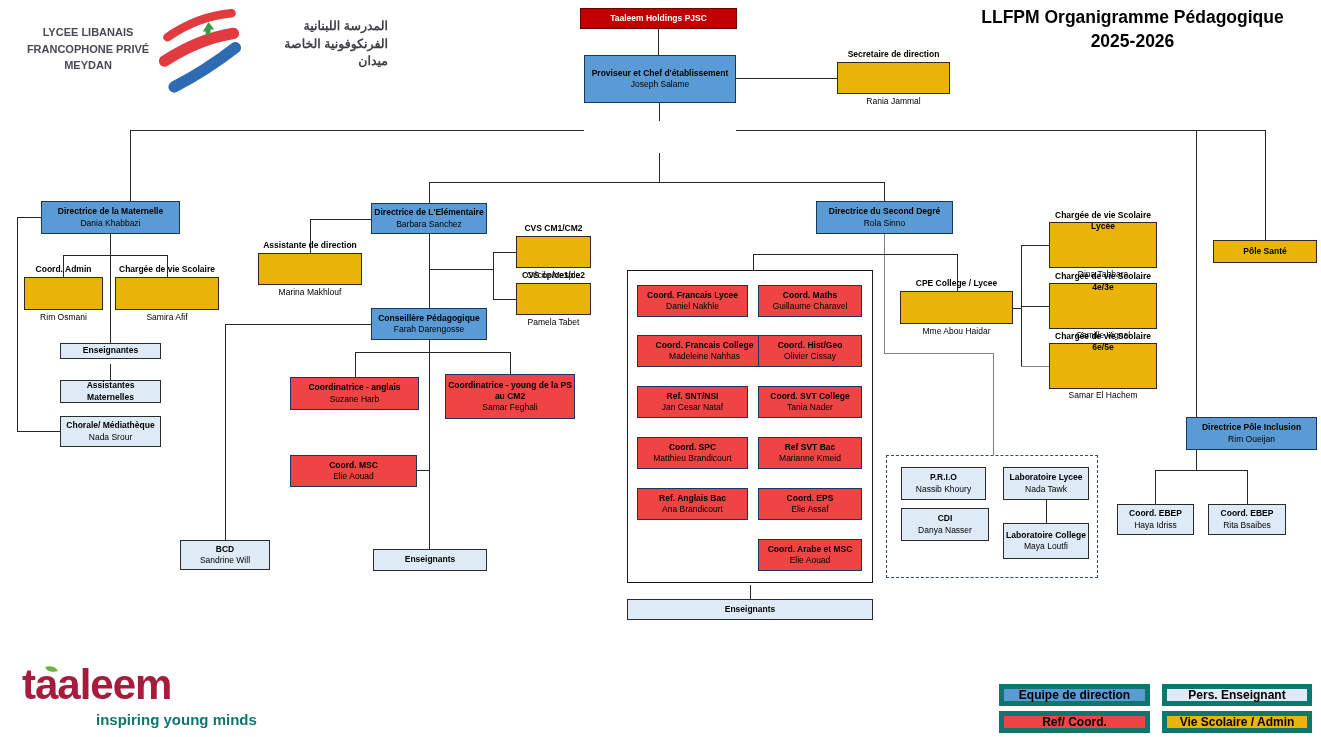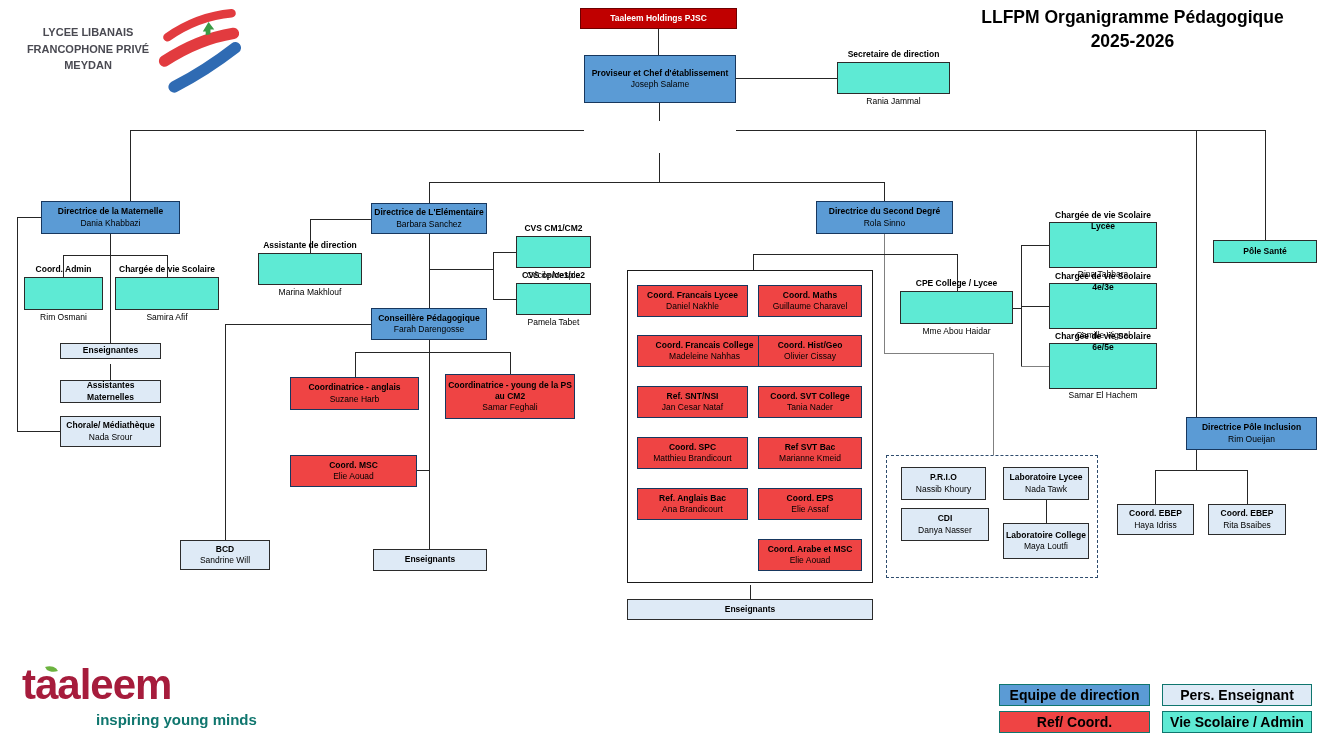--- a/index.html
+++ b/index.html
@@ -7,62 +7,67 @@
           font-family:"Liberation Sans",sans-serif;color:#000;}
   
   .box{position:absolute;border:1px solid #17375E;box-sizing:border-box;
        display:flex;flex-direction:column;justify-content:center;align-items:center;
        text-align:center;line-height:1.3;padding:1px 2px;z-index:3;}
   .bt{font-size:8.5px;font-weight:700;}
   .bn{font-size:8.5px;}
   .dir{background:#5B9BD5;}
   .coord{background:#ef4444;}
   .ens{background:#DEEAF6;border-color:#2b2b2b;}
-  .vs{background:#5eead4;border-color:#2b2b2b;gap:36px;}
+  .vs{background:#eab308;border-color:#2b2b2b;gap:36px;}
   .red{background:#C00000;border-color:#6e0000;color:#fff;}
   .frame{position:absolute;border:1.5px solid #1a1a1a;box-sizing:border-box;z-index:1;}
   .dashed{position:absolute;border:1.5px dashed #2E4C6D;box-sizing:border-box;z-index:1;}
   
   .lh,.lv{position:absolute;background:#262626;z-index:2;}
   .lh{height:1px;}.lv{width:1px;}
   .gray{background:#808080;}
   
   .schoolname{position:absolute;left:16px;top:24px;width:144px;text-align:center;
               font-size:11px;font-weight:700;color:#4a4a52;line-height:1.5;}
   .arabicname{position:absolute;left:238px;top:18px;width:150px;text-align:right;direction:rtl;
               font-size:12.5px;font-weight:700;color:#3f3f46;line-height:1.4;}
   .maintitle{position:absolute;left:950px;top:6px;width:365px;text-align:center;
              font-size:17.5px;font-weight:700;color:#000;line-height:1.35;}
   
   .brand{position:absolute;left:22px;top:664px;font-size:42px;font-weight:700;
          color:#A61C3C;letter-spacing:-1px;line-height:1;}
   .leaf{position:absolute;left:46px;top:665px;width:11px;height:8px;background:#6CB33F;
         border-radius:0 100% 0 100%;transform:rotate(-18deg);z-index:4;}
   .tagline{position:absolute;left:96px;top:711px;font-size:15px;font-weight:700;color:#0f766e;}
-  .legend-box{position:absolute;border:1px solid #0f766e;box-sizing:border-box;display:flex;
-              justify-content:center;align-items:center;font-size:14px;font-weight:700;z-index:3;}
+  .legend-box{position:absolute;border:5px solid #0f766e;box-sizing:border-box;display:flex;
+              justify-content:center;align-items:center;font-size:12px;font-weight:700;z-index:3;}
 </style>
 </head>
 <body>
 
 <div class="canvas">
 
   <div class="schoolname">
     <div>LYCEE LIBANAIS</div>
     <div>FRANCOPHONE PRIVÉ</div>
     <div>MEYDAN</div>
   </div>
 
   <svg class="flag" style="position:absolute;left:156px;top:6px;z-index:3;" width="86" height="92" viewBox="0 0 90 95">
     <path d="M12,32 Q44,10 79,7" stroke="#E23B3F" stroke-width="9" fill="none" stroke-linecap="round"></path>
     <path d="M9,57 Q44,34 81,28" stroke="#E23B3F" stroke-width="12" fill="none" stroke-linecap="round"></path>
     <path d="M19,84 Q52,67 83,43" stroke="#2F6BB3" stroke-width="12" fill="none" stroke-linecap="round"></path>
     <path d="M49,26 l6,-10 l6,8 l-4,0 l0,5 l-5,1 l0,-4 z" fill="#3B9B46"></path>
   </svg>
 
+  <div class="arabicname">
+    <div>المدرسة اللبنانية</div>
+    <div>الفرنكوفونية الخاصة</div>
+    <div>ميدان</div>
+  </div>
 
   <div class="maintitle">
     <div>LLFPM Organigramme Pédagogique</div>
     <div>2025-2026</div>
   </div>
 
   <div class="lv" style="left:658px;top:28px;height:27px"></div>
   <div class="lh" style="left:736px;top:78px;width:101px"></div>
   <div class="lv" style="left:659px;top:103px;height:18px"></div>
   <div class="lh" style="left:130px;top:130px;width:454px"></div>

